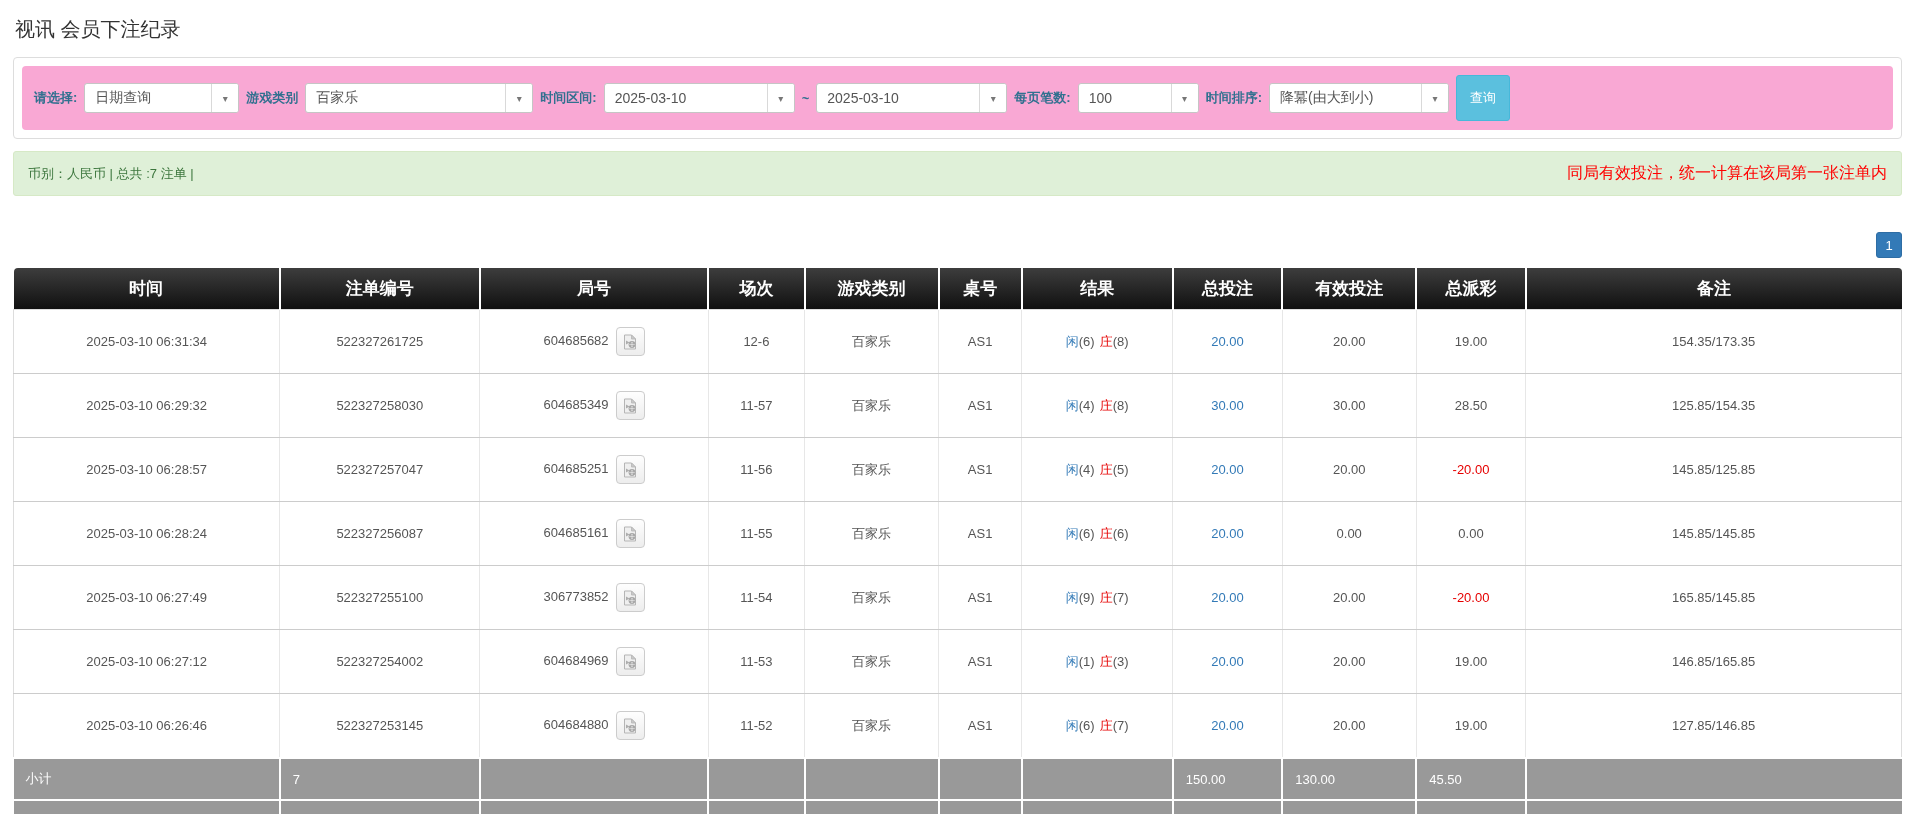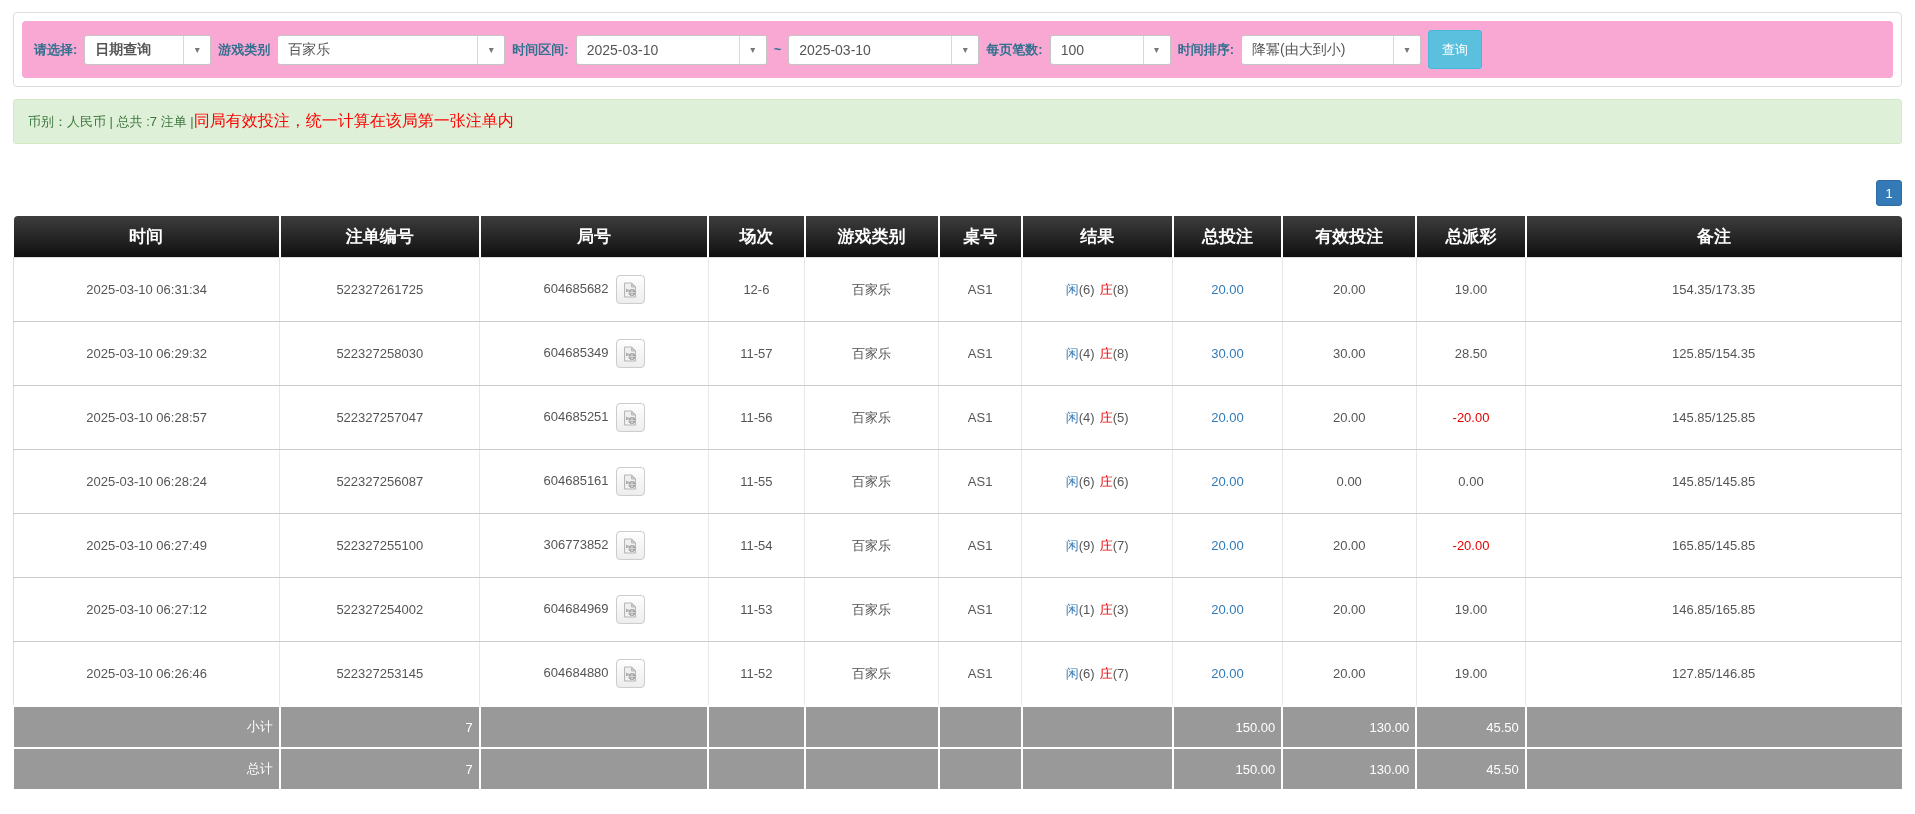--- a/index.html
+++ b/index.html
@@ -64,47 +64,48 @@
     height: 100%;
     border-left: 1px solid #d9d9d9;
     display: inline-flex;
     align-items: center;
     justify-content: center;
     color: #777;
     font-size: 10px;
     background: #fff;
     flex: none;
   }
-  .w-querytype { width: 127px; font-weight: bold; }
+  .w-querytype { width: 155px; }
   .w-game { width: 228px; }
   .w-date { width: 191px; }
   .w-pagesize { width: 121px; }
   .w-sort { width: 180px; }
   .tilde { color: #31708f; font-weight: bold; }
   .search-btn {
     background: #5bc0de;
     border: 1px solid #46b8da;
     color: #fff;
     font-size: 13px;
     border-radius: 3px;
-    height: 39px;
+    height: 46px;
     padding: 0 13px;
     cursor: pointer;
     font-family: inherit;
   }
 
   
   .summary-bar {
     margin-top: 12px;
     background: #dff0d8;
     border: 1px solid #d6e9c6;
     border-radius: 3px;
     height: 45px;
     display: flex;
     align-items: center;
+    justify-content: space-between;
     padding: 0 14px;
   }
   .summary-left { color: #3c763d; font-size: 13px; }
   .summary-notice { color: #f00; font-size: 16px; }
 
   
   .pagination { display: flex; justify-content: flex-end; }
   .pagination.top { margin-top: 36px; margin-bottom: 10px; }
   .page-btn {
     min-width: 26px;
@@ -167,33 +168,34 @@
     background: linear-gradient(#fefefe, #ededed);
     border: 1px solid #ccc;
     border-radius: 4px;
     cursor: pointer;
   }
 
   tfoot td {
     background: #999;
     color: #fff;
     font-size: 13px;
-    text-align: right;
-    padding: 11px 6px;
+    text-align: left;
+    padding: 11px 12px;
     border-right: 2px solid #fff;
     border-top: 2px solid #fff;
     white-space: nowrap;
   }
   tfoot td:last-child { border-right: none; }
 </style>
 </head>
 <body>
 
 <div class="page">
 
+  <h1 class="page-title">视讯 会员下注纪录</h1>
 
   <div class="filter-panel">
     <div class="filter-bar">
       <span class="flabel">请选择:</span>
       <div class="select w-querytype">
         <span class="sel-text">日期查询</span>
         <span class="sel-arrow">▾</span>
       </div>
 
       <span class="flabel">游戏类别</span>

